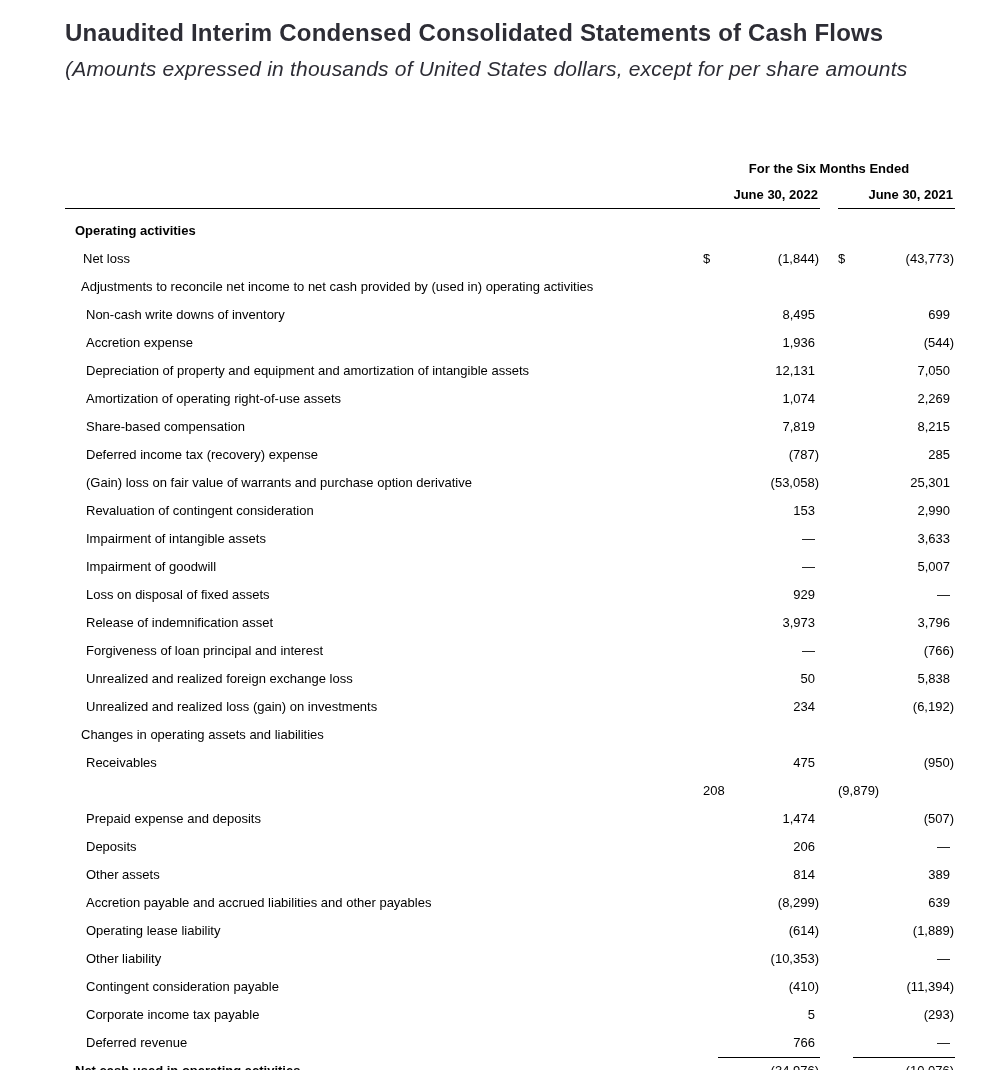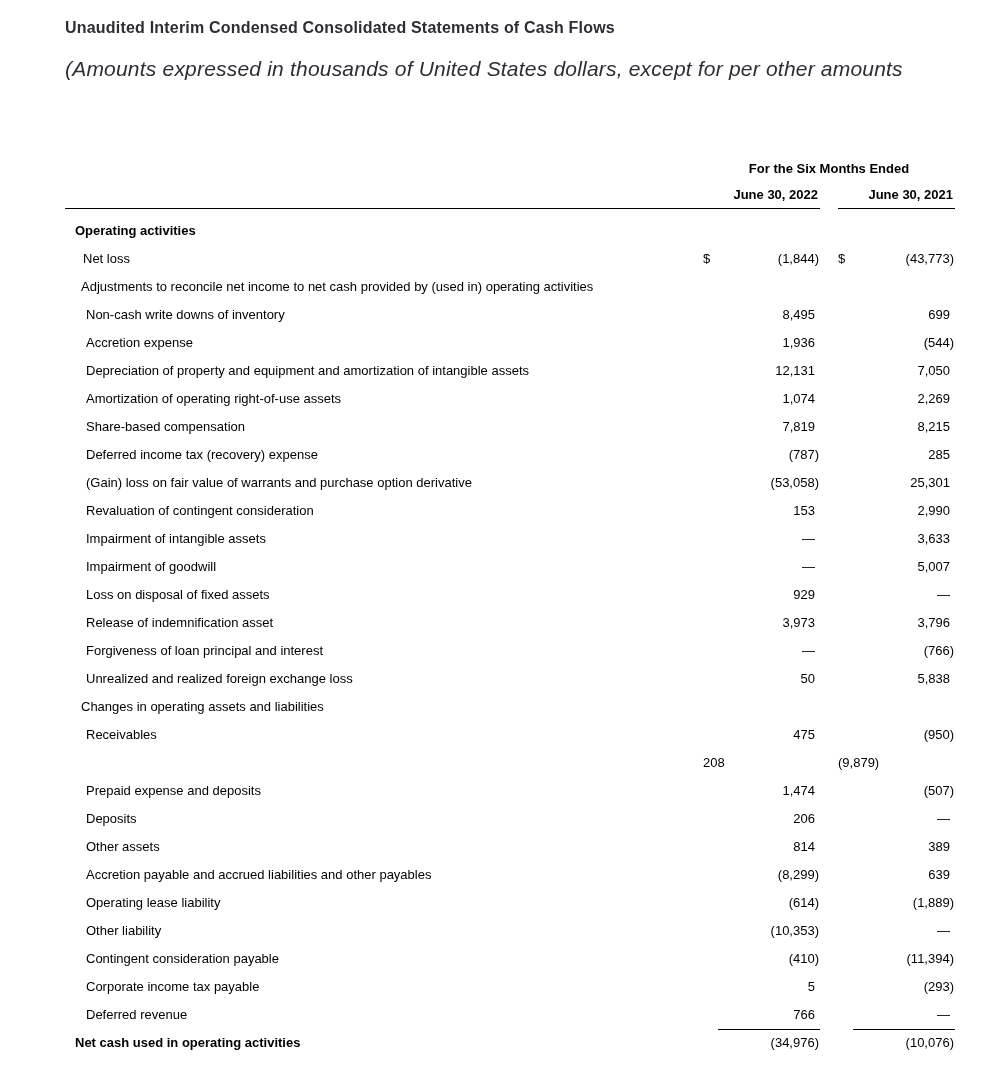--- a/index.html
+++ b/index.html
@@ -1,21 +1,21 @@
 <!DOCTYPE html>
 <html style="--heading-color: #2d2d35; --rule-color: #000000;"><head>
 <meta charset="utf-8">
 <style>
   * { margin:0; padding:0; box-sizing:border-box; }
   html, body { width:1004px; height:1070px; background:#ffffff; overflow:hidden; }
   body { font-family:"Liberation Sans", sans-serif; color:#000; position:relative; }
 
   .title {
     position:absolute; left:65px; top:19px;
-    font-size:16px; font-weight:700; letter-spacing:0.2px;
+    font-size:24px; font-weight:700; letter-spacing:0.2px;
     color:var(--heading-color,#2d2d35); white-space:nowrap;
   }
   .subtitle {
     position:absolute; left:65px; top:57px;
     font-size:21px; font-style:italic; font-weight:400; letter-spacing:0.2px;
     color:var(--heading-color,#32323a); white-space:nowrap;
   }
 
   .table-wrap { position:absolute; left:65px; top:156px; width:890px; }
 
@@ -45,21 +45,21 @@
   .c-val { text-align:right; padding-right:1px; }
   .c-val.pad { padding-right:5px; }
   .c-val.rule { border-bottom:1px solid var(--rule-color,#000); }
 </style>
 </head>
 <body style="background: rgb(255, 255, 255); color: rgb(0, 0, 0);">
 
 <div>
 
   <h1 class="title">Unaudited Interim Condensed Consolidated Statements of Cash Flows</h1>
-  <div class="subtitle">(Amounts expressed in thousands of United States dollars, except for per other amounts</div>
+  <div class="subtitle">(Amounts expressed in thousands of United States dollars, except for per share amounts</div>
 
   <div class="table-wrap">
 
     <div class="grid-row period-row">
       <div></div>
       <div class="period-header">For the Six Months Ended</div>
     </div>
 
     <div class="grid-row cols-row">
       <div class="bb"></div>
@@ -201,20 +201,28 @@
         </div>
         <div class="grid-row row">
           <div class="c-label" style="padding-left: 21px;">Unrealized and realized foreign exchange loss</div>
           <div class="c-cur"></div>
           <div class="c-val pad">50</div>
           <div class=""></div>
           <div class="c-cur"></div>
           <div class="c-val pad">5,838</div>
         </div>
         <div class="grid-row row">
+          <div class="c-label" style="padding-left: 21px;">Unrealized and realized loss (gain) on investments</div>
+          <div class="c-cur"></div>
+          <div class="c-val pad">234</div>
+          <div class=""></div>
+          <div class="c-cur"></div>
+          <div class="c-val">(6,192)</div>
+        </div>
+        <div class="grid-row row">
           <div class="c-label" style="padding-left: 16px;">Changes in operating assets and liabilities</div>
           <div class="c-cur"></div>
           <div class="c-val pad"></div>
           <div class=""></div>
           <div class="c-cur"></div>
           <div class="c-val pad"></div>
         </div>
         <div class="grid-row row">
           <div class="c-label" style="padding-left: 21px;">Receivables</div>
           <div class="c-cur"></div>

